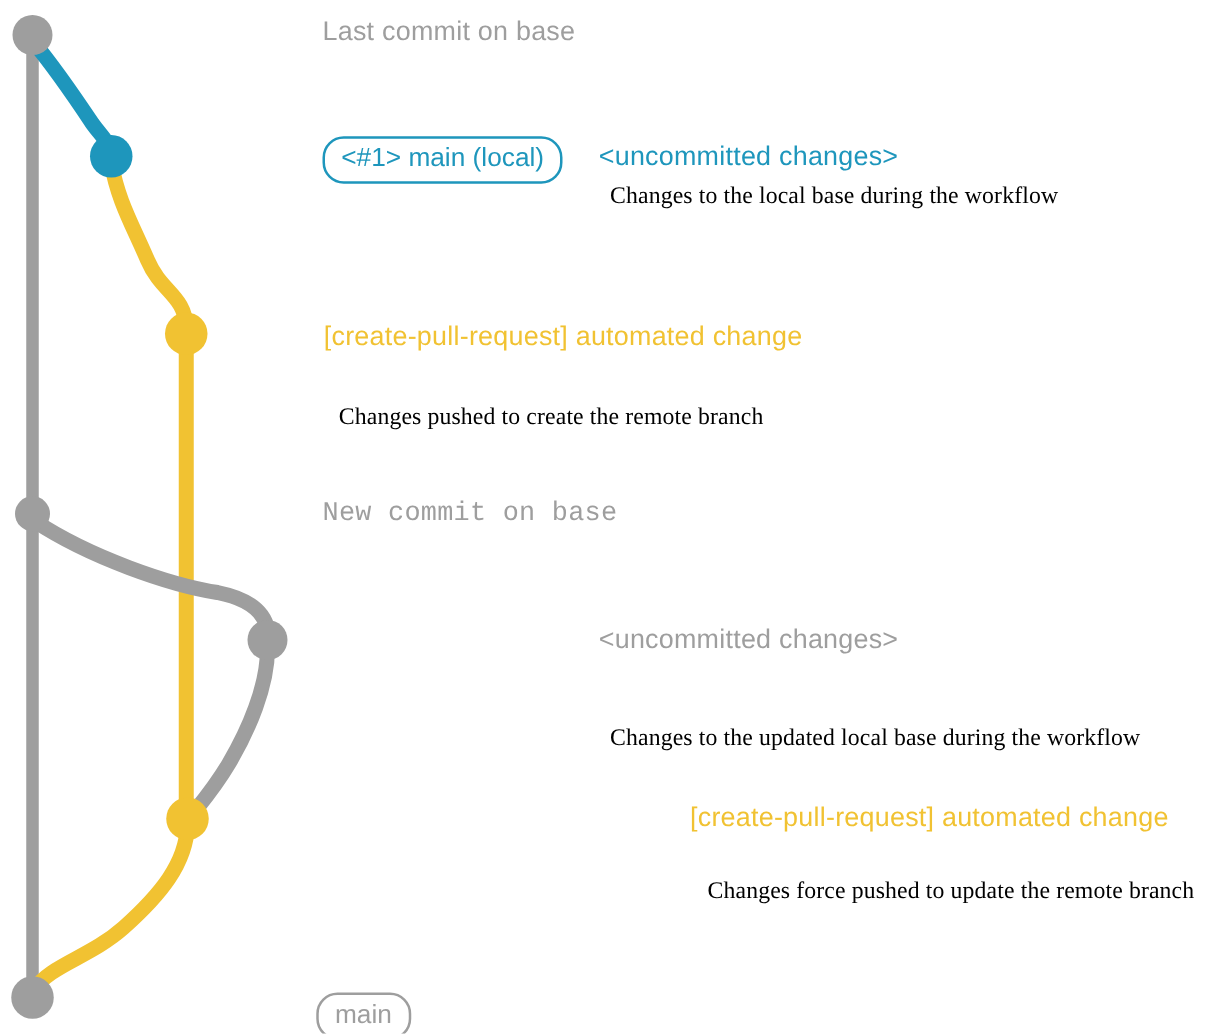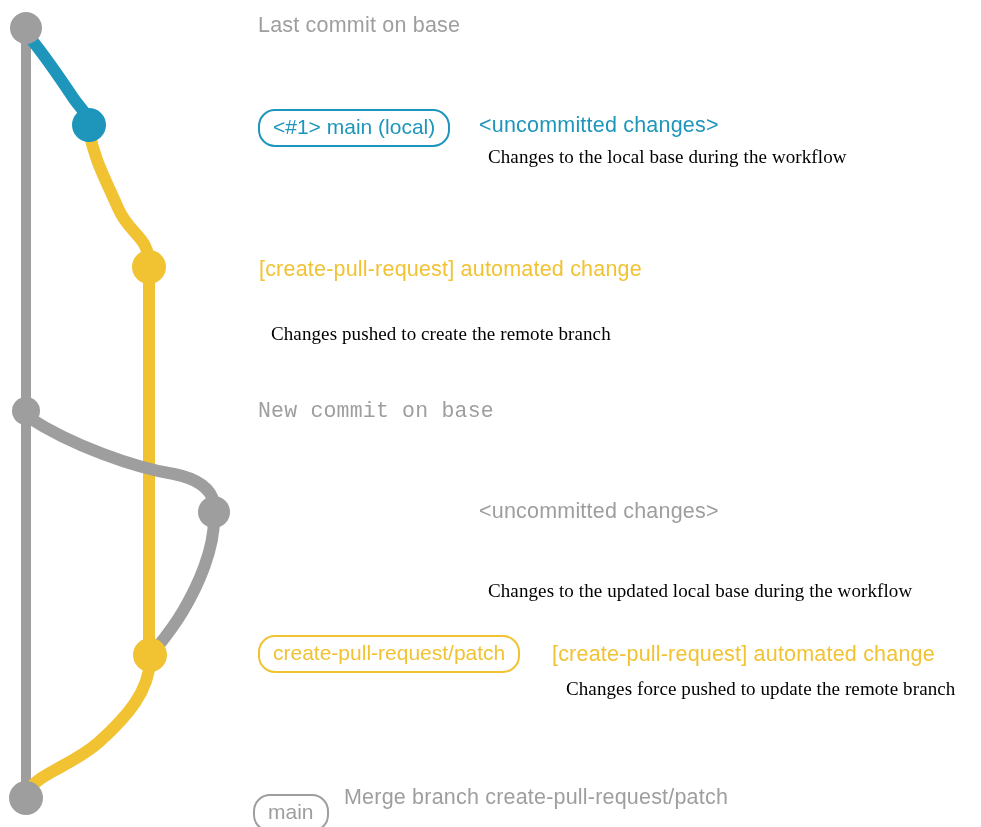--- a/index.html
+++ b/index.html
@@ -73,20 +73,18 @@
   <div class="abs desc" style="left:488px; top:146px;">Changes to the local base during the workflow</div>
 
   <div class="abs sans-label yellow-text" style="left:259px; top:257px;">[create-pull-request] automated change</div>
   <div class="abs desc" style="left:271px; top:288px;margin-top:35px;">Changes pushed to create the remote branch</div>
 
   <div class="abs sans-label gray-text" style="left:258px; top:399px;font-family:Liberation Mono, monospace;">New commit on base</div>
 
   <div class="abs sans-label gray-text" style="left:479px; top:499px;">&lt;uncommitted changes&gt;</div>
   <div class="abs desc" style="left:488px; top:532px;margin-top:48px;">Changes to the updated local base during the workflow</div>
 
-  <div class="abs badge badge-yellow" style="left:258px; top:635px;">create-pull-request/patch</div>
   <div class="abs sans-label yellow-text" style="left:552px; top:642px;">[create-pull-request] automated change</div>
-  <div class="abs desc" style="left:566px; top:678px;">Changes force pushed to update the remote branch</div>
+  <div class="abs desc" style="left:566px; top:702px;">Changes force pushed to update the remote branch</div>
 
   <div class="abs badge badge-gray" style="left:253px; top:777px;margin-top:17px;">main</div>
-  <div class="abs sans-label gray-text" style="left:344px; top:785px;">Merge branch create-pull-request/patch</div>
 
 </div>
 
 </body></html>

